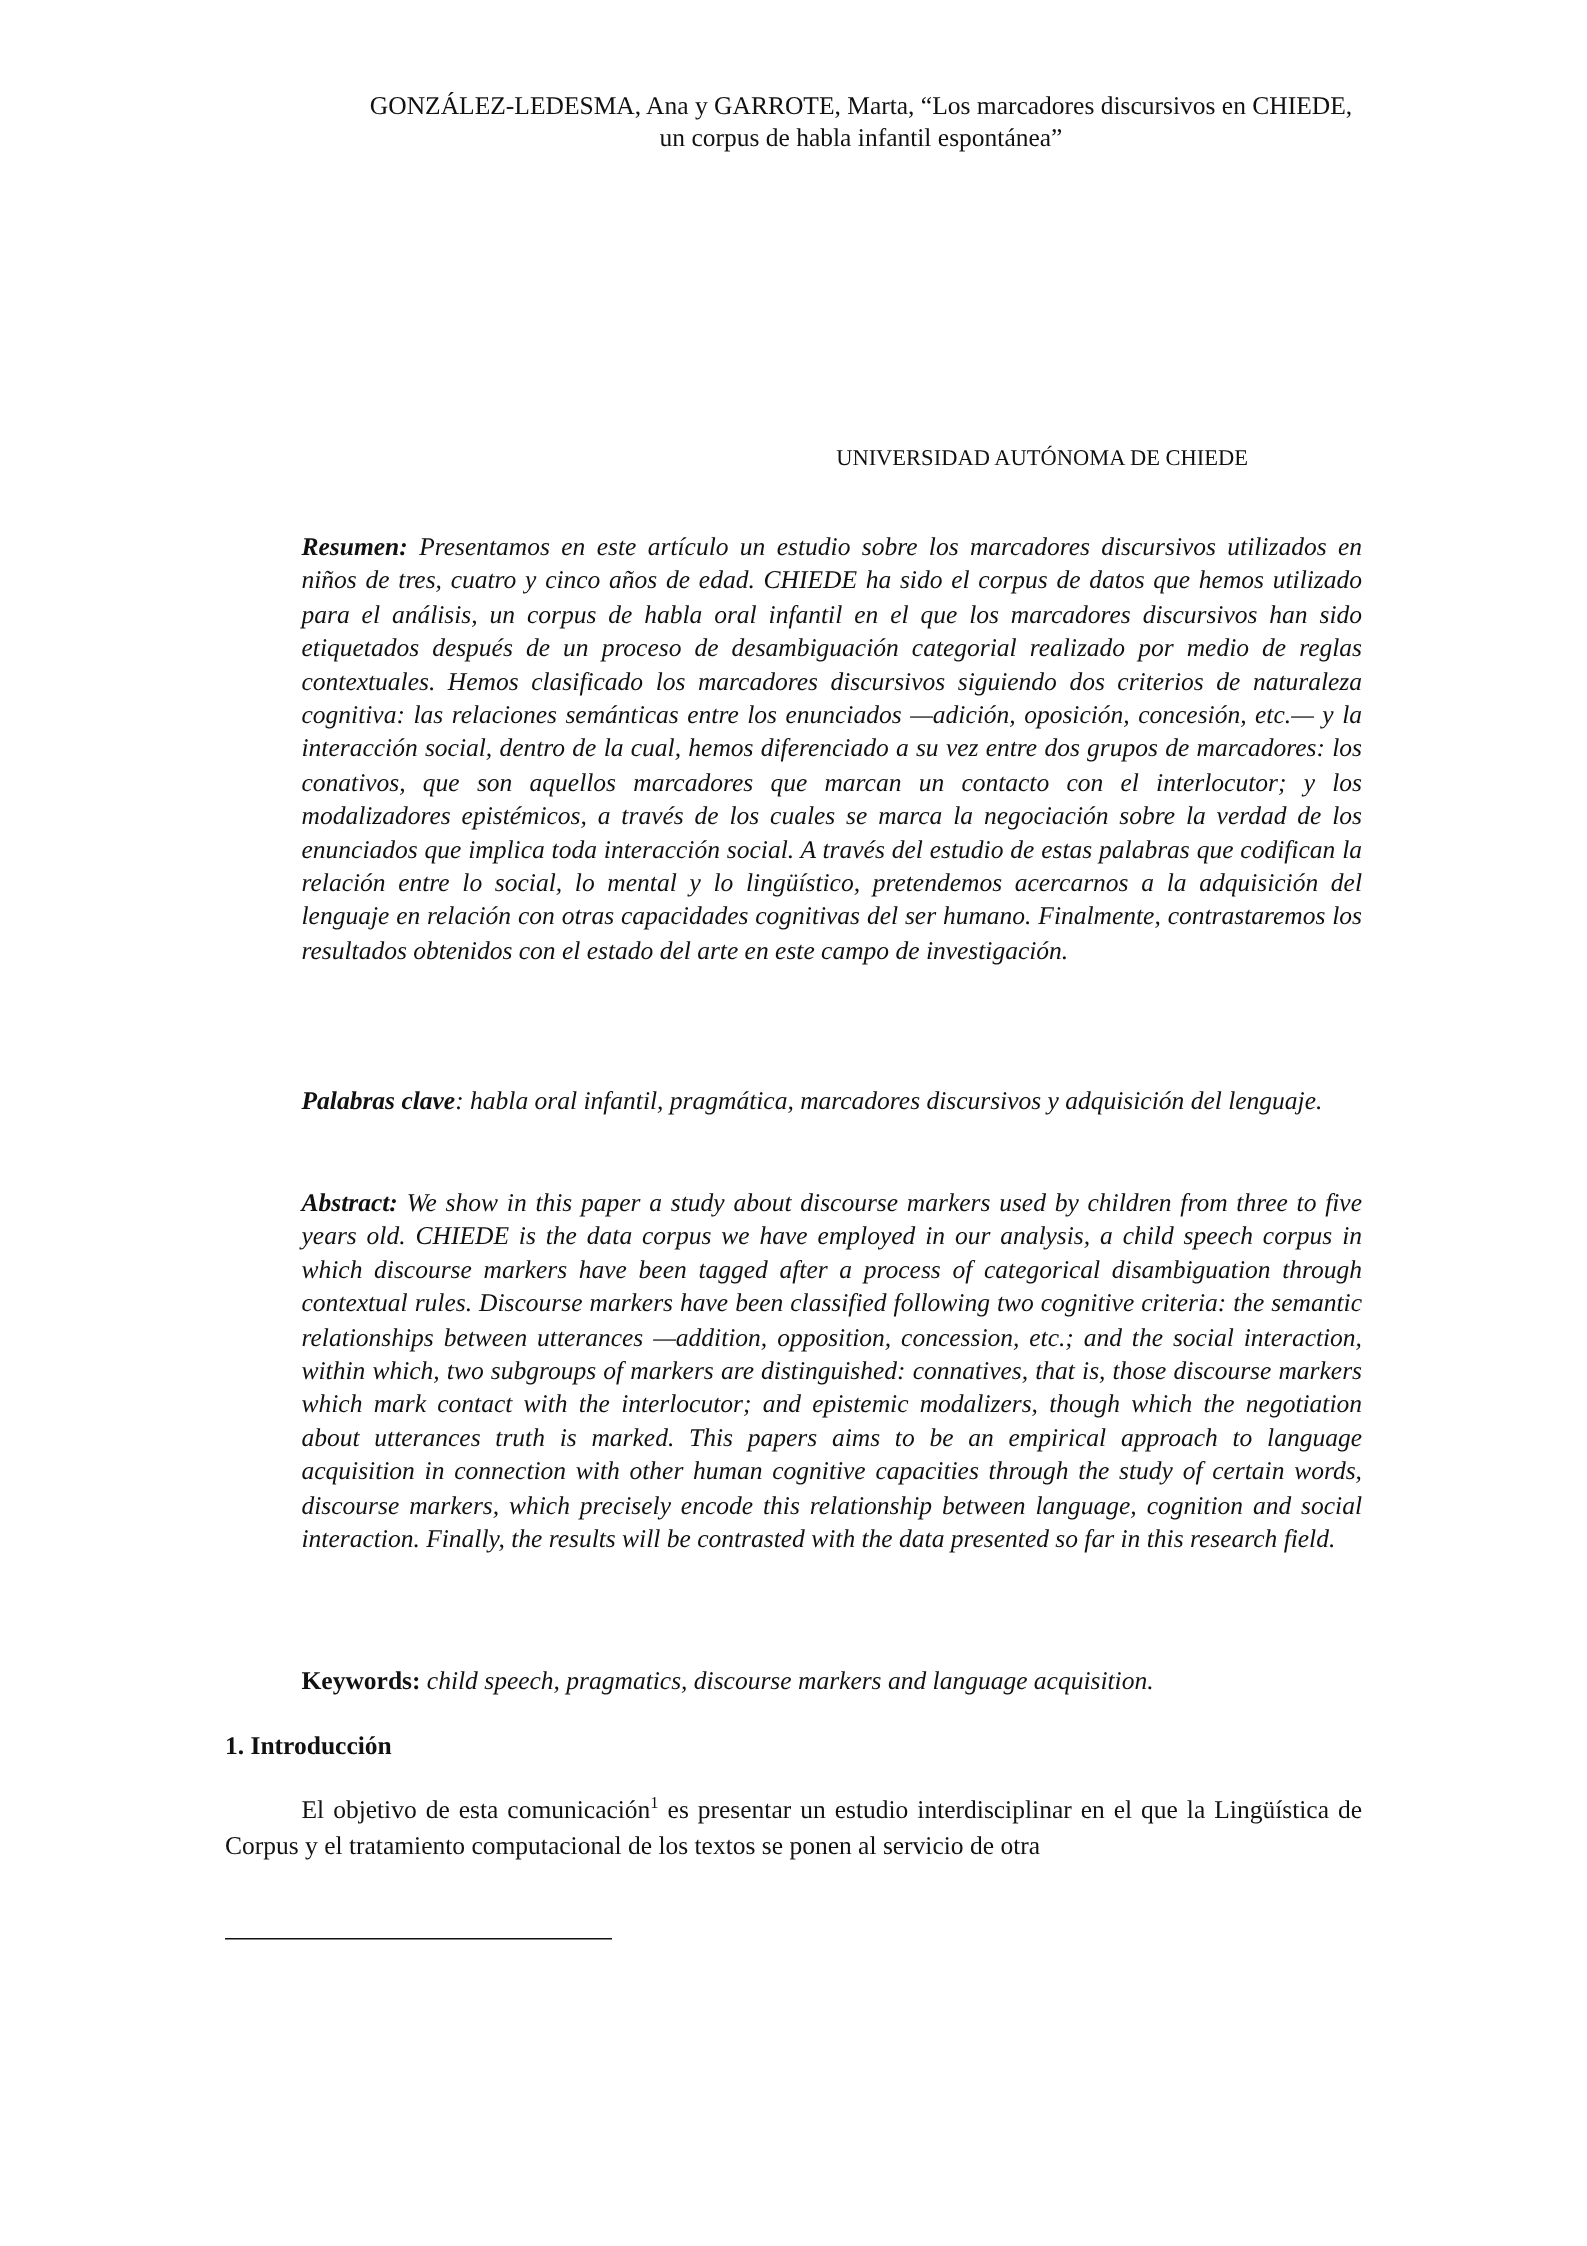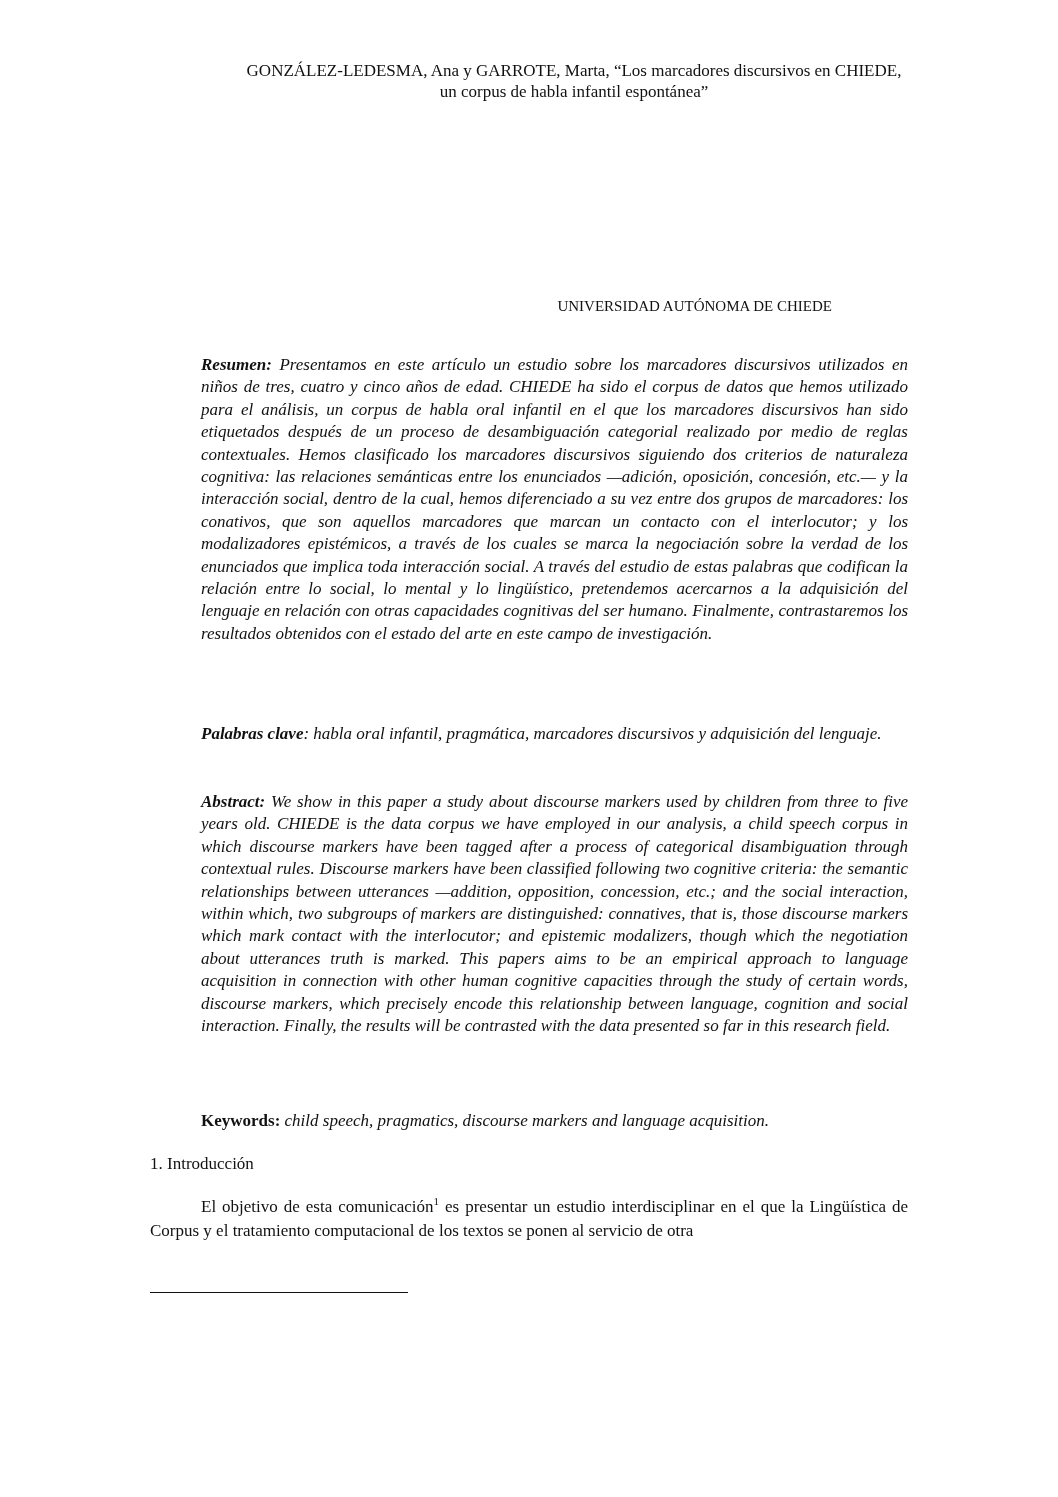--- a/index.html
+++ b/index.html
@@ -31,21 +31,21 @@
   .abs-block .label { font-weight: bold; font-style: italic; }
   .resumen { top: 354px; }
   .palabras { top: 723px; }
   .abstract { top: 791px; }
   .keywords {
     position: absolute; top: 1111px; left: 201px; width: 707px; font-size: 17px;
   }
   .keywords .label { font-weight: bold; }
   .keywords .kw-text { font-style: italic; }
   .section-heading {
-    position: absolute; top: 1154px; left: 150px; font-weight: normal; font-size: 17px;
+    position: absolute; top: 1154px; left: 150px; font-weight: bold; font-size: 17px;
   }
   .intro-para {
     position: absolute; top: 1195px; left: 150px; width: 758px;
     font-size: 17px; line-height: 24px; text-align: justify; text-indent: 51px;
   }
   .intro-para sup { font-size: 11px; line-height: 0; }
   .footnote-rule {
     position: absolute; top: 1292px; left: 150px; width: 258px; height: 0;
     border-top: 1.5px solid #111;
   }

